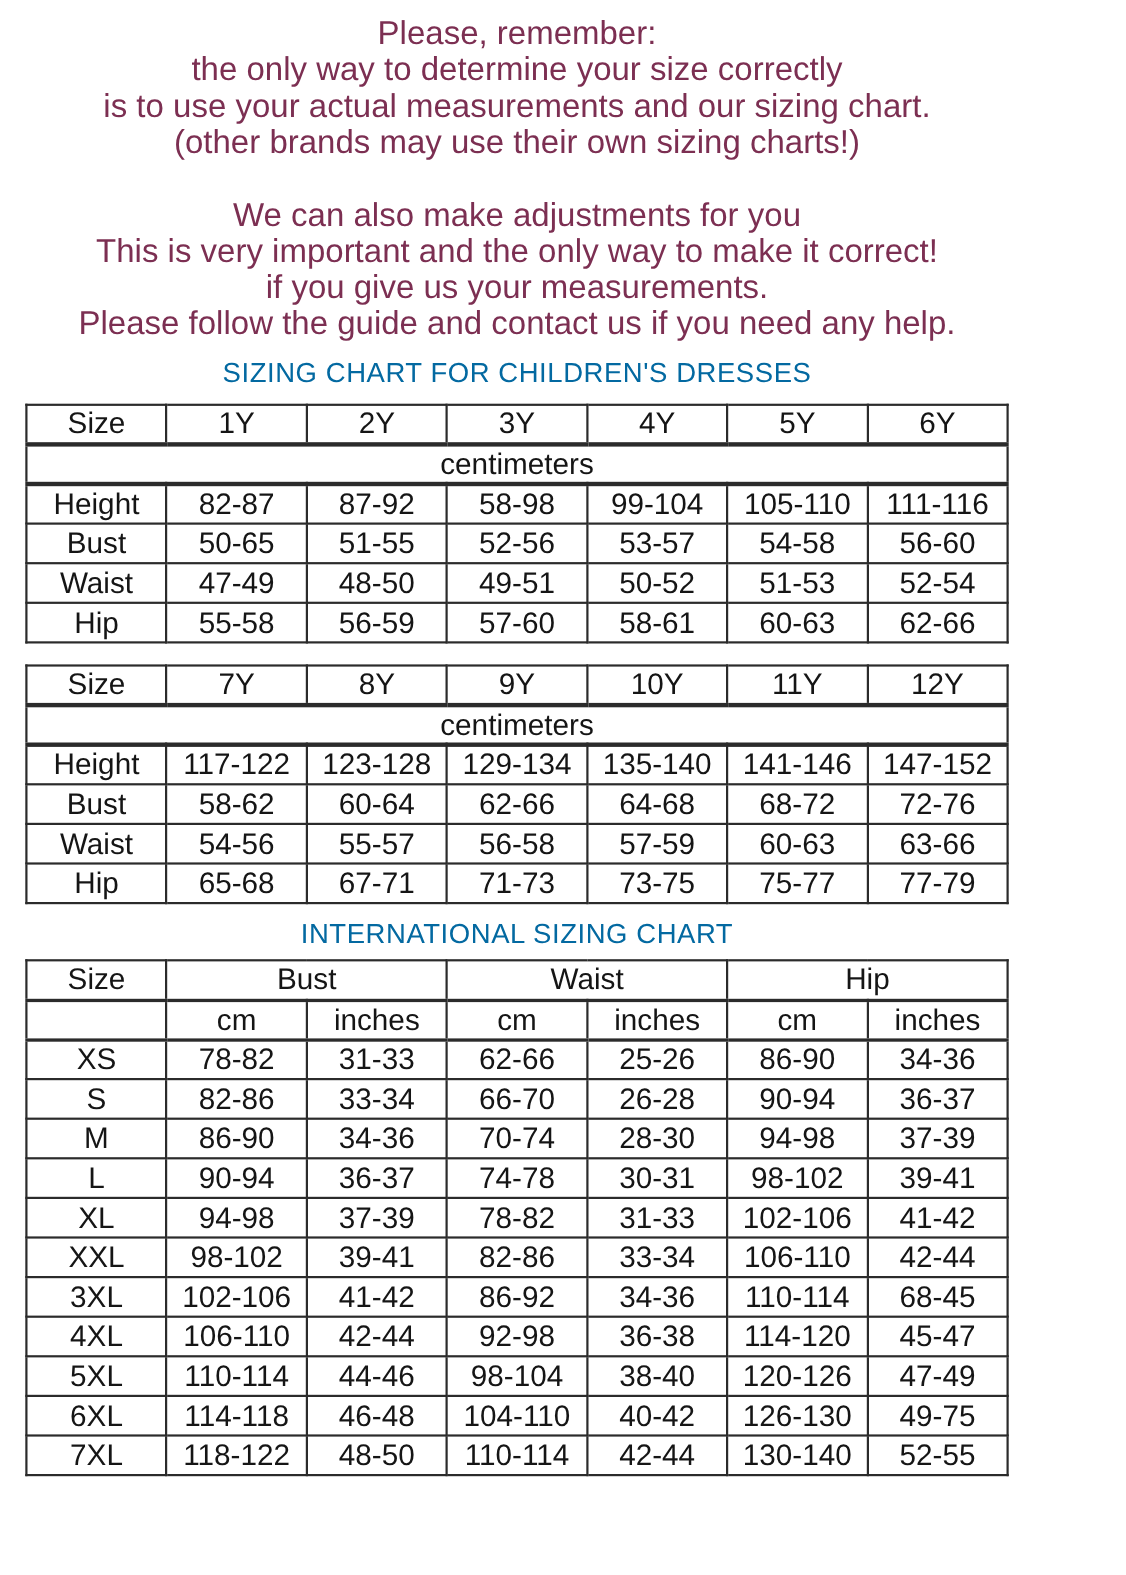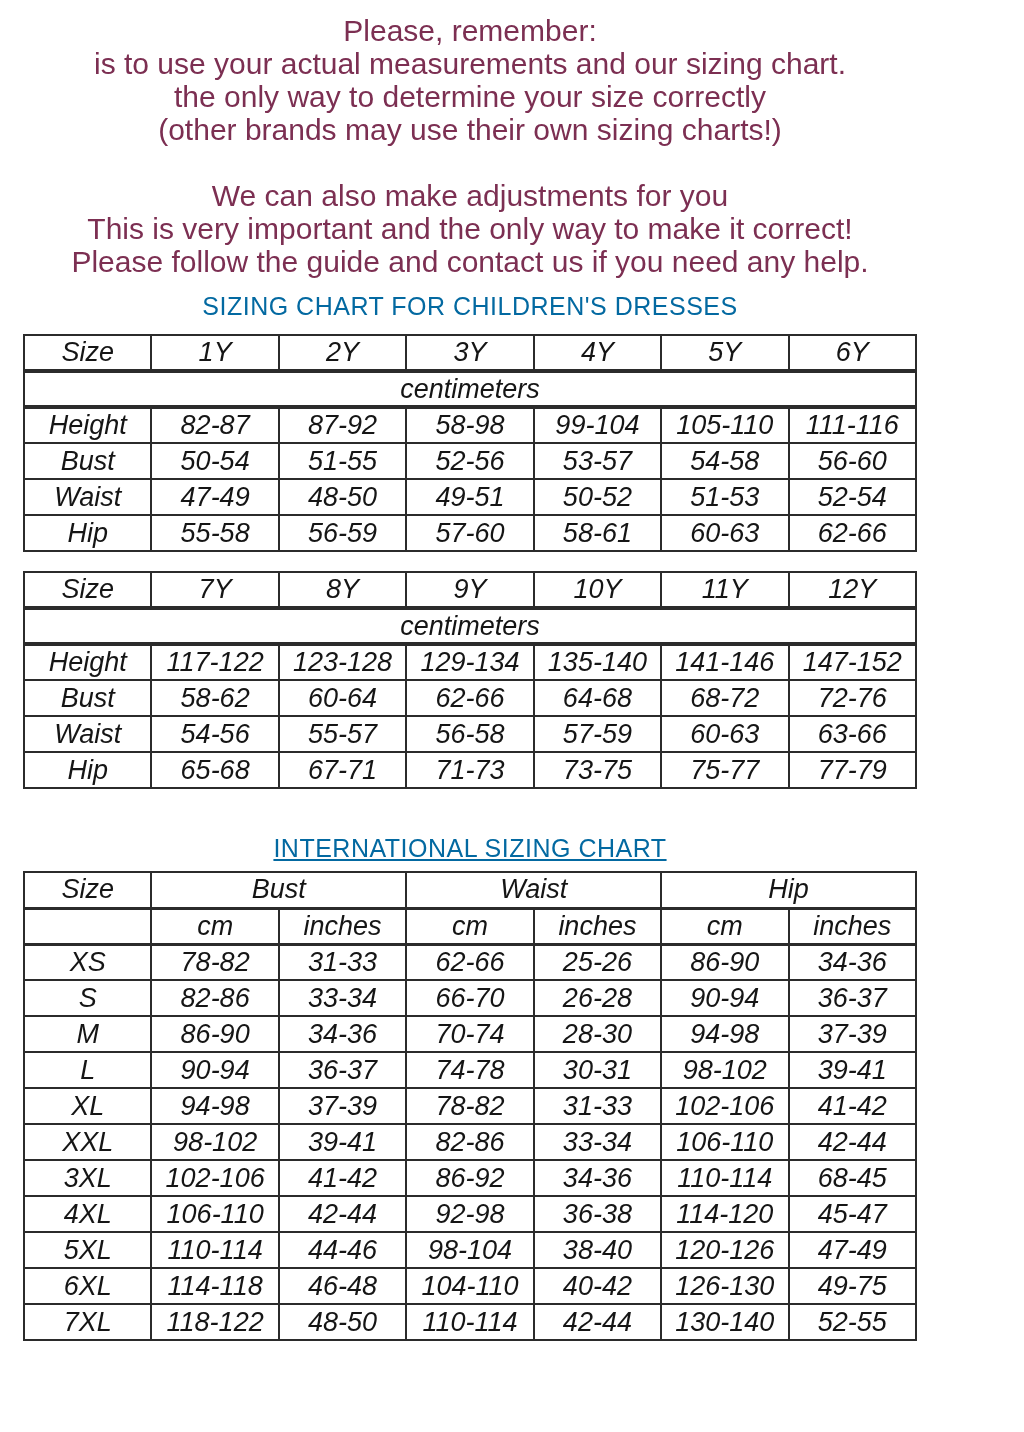--- a/index.html
+++ b/index.html
@@ -25,28 +25,27 @@
 
   .section-title {
     text-align: center;
     font-size: 25px;
     line-height: 31px;
     color: #0369a1;
     letter-spacing: 0.5px;
     font-weight: 300;
   }
   .title-children { margin-top: 13px; }
-  .title-intl { margin-top: 44px; text-decoration: underline; }
+  .title-intl { margin-top: 12px; }
 
   table.sizing {
     width: 100%;
     border-collapse: collapse;
     table-layout: fixed;
     color: #151515;
-    font-style: italic;
   }
   .sizing th, .sizing td {
     border: 2px solid #2b2b2b;
     font-weight: 300;
     text-align: center;
     vertical-align: middle;
     font-size: 27px;
     height: 36px;
     padding: 0;
     line-height: 1;
@@ -61,26 +60,27 @@
   .intl .group-header-row th { border-bottom-width: 3px; }
   .intl .unit-header-row th { border-bottom-width: 3px; }
 </style>
 </head>
 <body>
 
 <div class="page">
 
   <div class="intro">
     <div class="intro-line">Please, remember:</div>
+    <div class="intro-line">the only way to determine your size correctly</div>
     <div class="intro-line">is to use your actual measurements and our sizing chart.</div>
-    <div class="intro-line">the only way to determine your size correctly</div>
     <div class="intro-line">(other brands may use their own sizing charts!)</div>
     <div class="intro-gap"></div>
     <div class="intro-line">We can also make adjustments for you</div>
     <div class="intro-line">This is very important and the only way to make it correct!</div>
+    <div class="intro-line">if you give us your measurements.</div>
     <div class="intro-line">Please follow the guide and contact us if you need any help.</div>
   </div>
 
   <div class="section-title title-children">SIZING CHART FOR CHILDREN'S DRESSES</div>
 
   <table class="sizing children t1">
     <colgroup>
       <col style="width:14.2857%">
         <col style="width:14.2857%">
         <col style="width:14.2857%">
@@ -113,21 +113,21 @@
           <td>82-87</td>
           <td>87-92</td>
           <td>58-98</td>
           <td>99-104</td>
           <td>105-110</td>
           <td>111-116</td>
         </tr>
 
         <tr>
           <th>Bust</th>
-          <td>50-54</td>
+          <td>50-65</td>
           <td>51-55</td>
           <td>52-56</td>
           <td>53-57</td>
           <td>54-58</td>
           <td>56-60</td>
         </tr>
 
         <tr>
           <th>Waist</th>
           <td>47-49</td>

